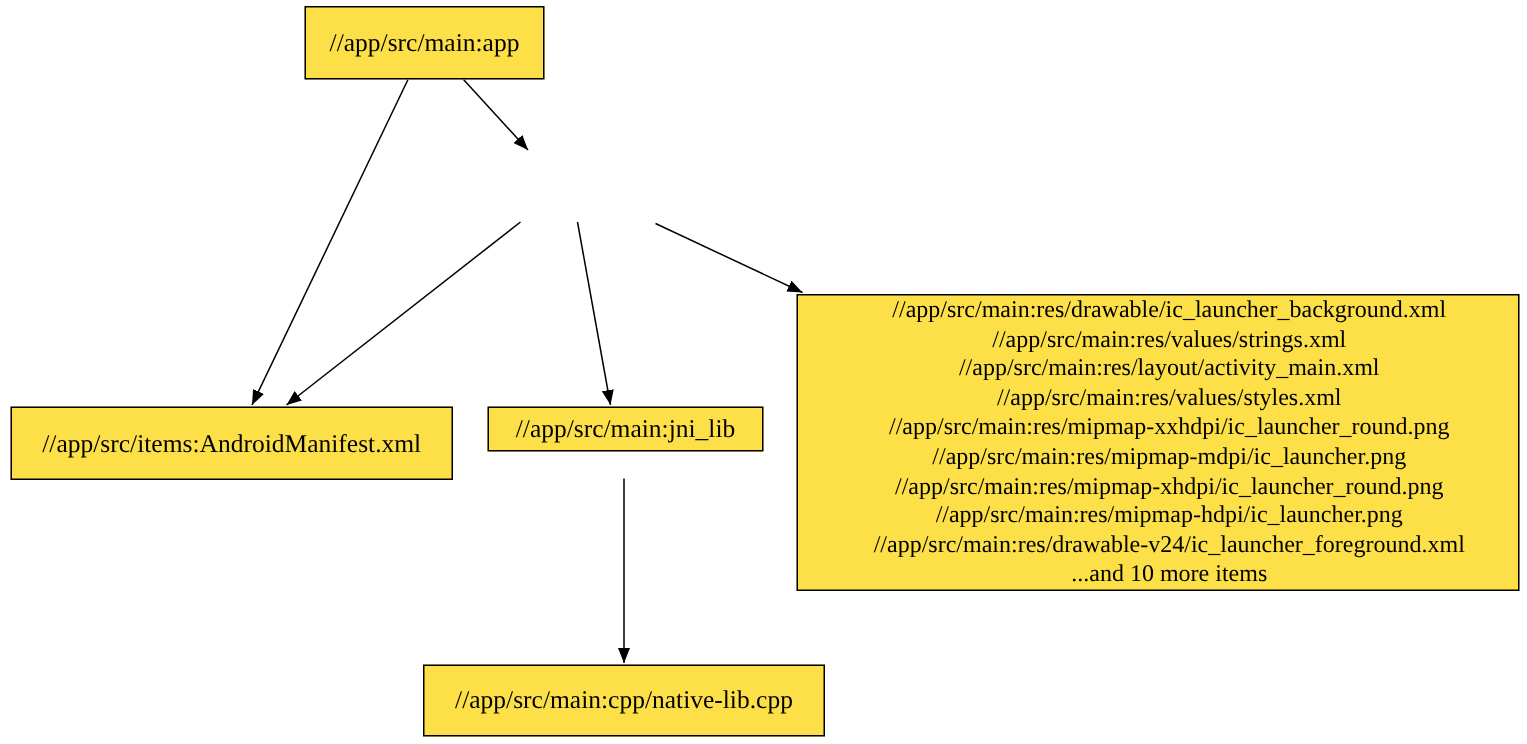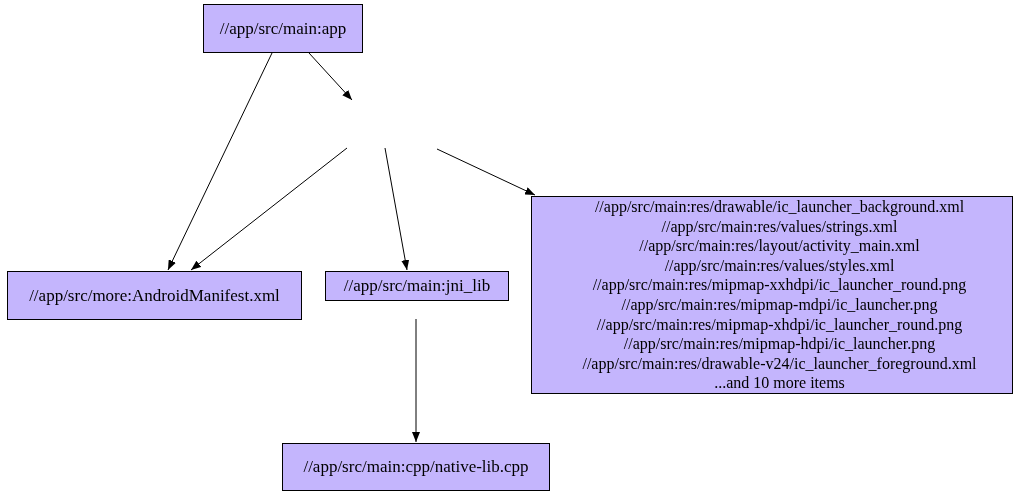--- a/index.html
+++ b/index.html
@@ -21,21 +21,21 @@
     left: 0;
     top: 0;
     width: 1018px;
     height: 496px;
     pointer-events: none;
   }
   .node {
     position: absolute;
     box-sizing: border-box;
     border: 1px solid #000000;
-    background: #c4b5fd;
+    background: #fde047;
     display: flex;
     align-items: center;
     justify-content: center;
     text-align: center;
     font-size: 17px;
     line-height: 1.15;
     white-space: nowrap;
   }
   .node.multiline {
     white-space: pre-line;
@@ -59,21 +59,21 @@
     <line x1="272" y1="53" x2="168" y2="270" stroke="#000000" stroke-width="1" marker-end="url(#arrow)"></line>
     <line x1="347" y1="148" x2="191" y2="270" stroke="#000000" stroke-width="1" marker-end="url(#arrow)"></line>
     <line x1="385" y1="148" x2="407" y2="270" stroke="#000000" stroke-width="1" marker-end="url(#arrow)"></line>
     <line x1="437" y1="149" x2="535" y2="195" stroke="#000000" stroke-width="1" marker-end="url(#arrow)"></line>
     <line x1="416" y1="319" x2="416" y2="442" stroke="#000000" stroke-width="1" marker-end="url(#arrow)"></line>
   </svg>
 
   <div class="node" style="left:203px; top:4px; width:160px; height:49px;">//app/src/main:app</div>
 
 
-  <div class="node" style="left:7px; top:271px; width:295px; height:49px;">//app/src/more:AndroidManifest.xml</div>
+  <div class="node" style="left:7px; top:271px; width:295px; height:49px;">//app/src/items:AndroidManifest.xml</div>
 
   <div class="node" style="left:325px; top:271px; width:184px; height:30px;">//app/src/main:jni_lib</div>
 
   <div class="node multiline" style="left:531px; top:196px; width:482px; height:198px;">//app/src/main:res/drawable/ic_launcher_background.xml
 //app/src/main:res/values/strings.xml
 //app/src/main:res/layout/activity_main.xml
 //app/src/main:res/values/styles.xml
 //app/src/main:res/mipmap-xxhdpi/ic_launcher_round.png
 //app/src/main:res/mipmap-mdpi/ic_launcher.png
 //app/src/main:res/mipmap-xhdpi/ic_launcher_round.png

